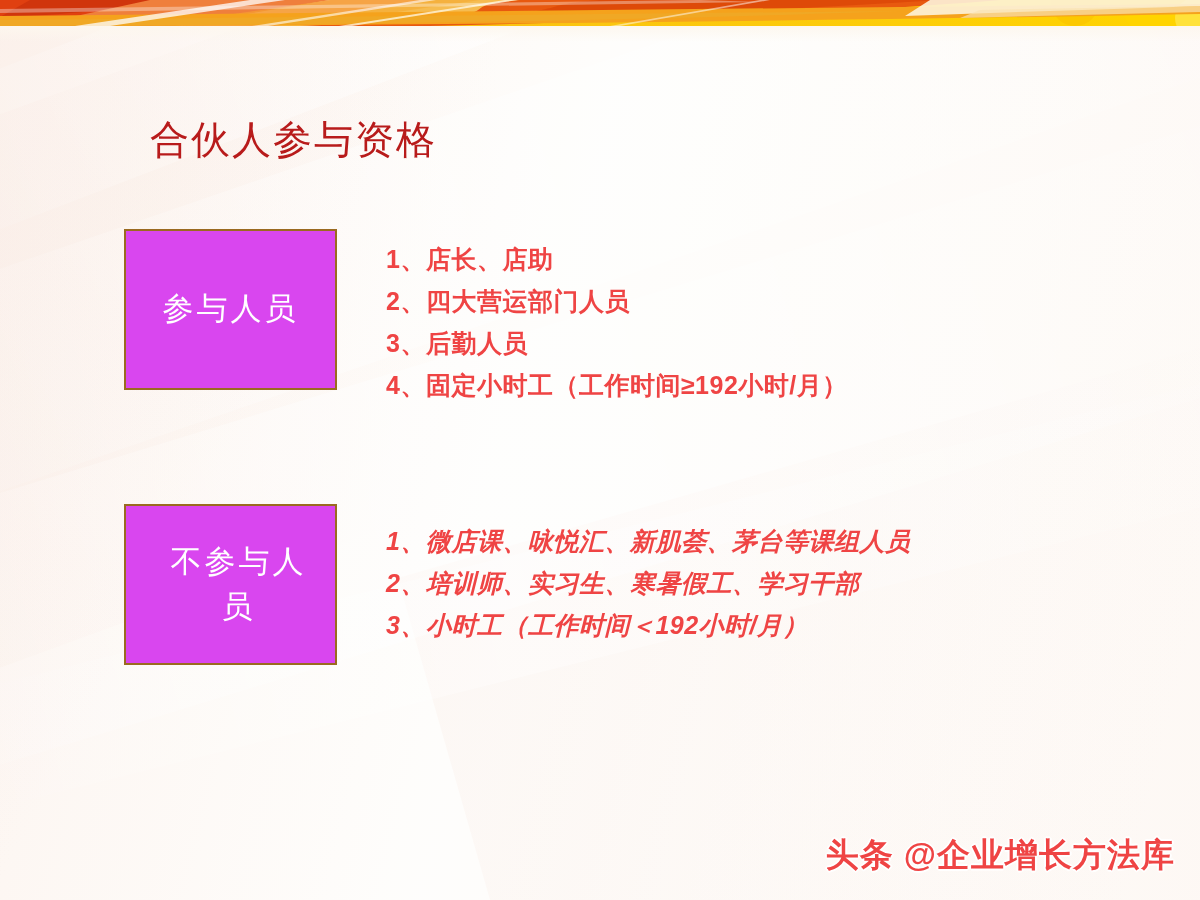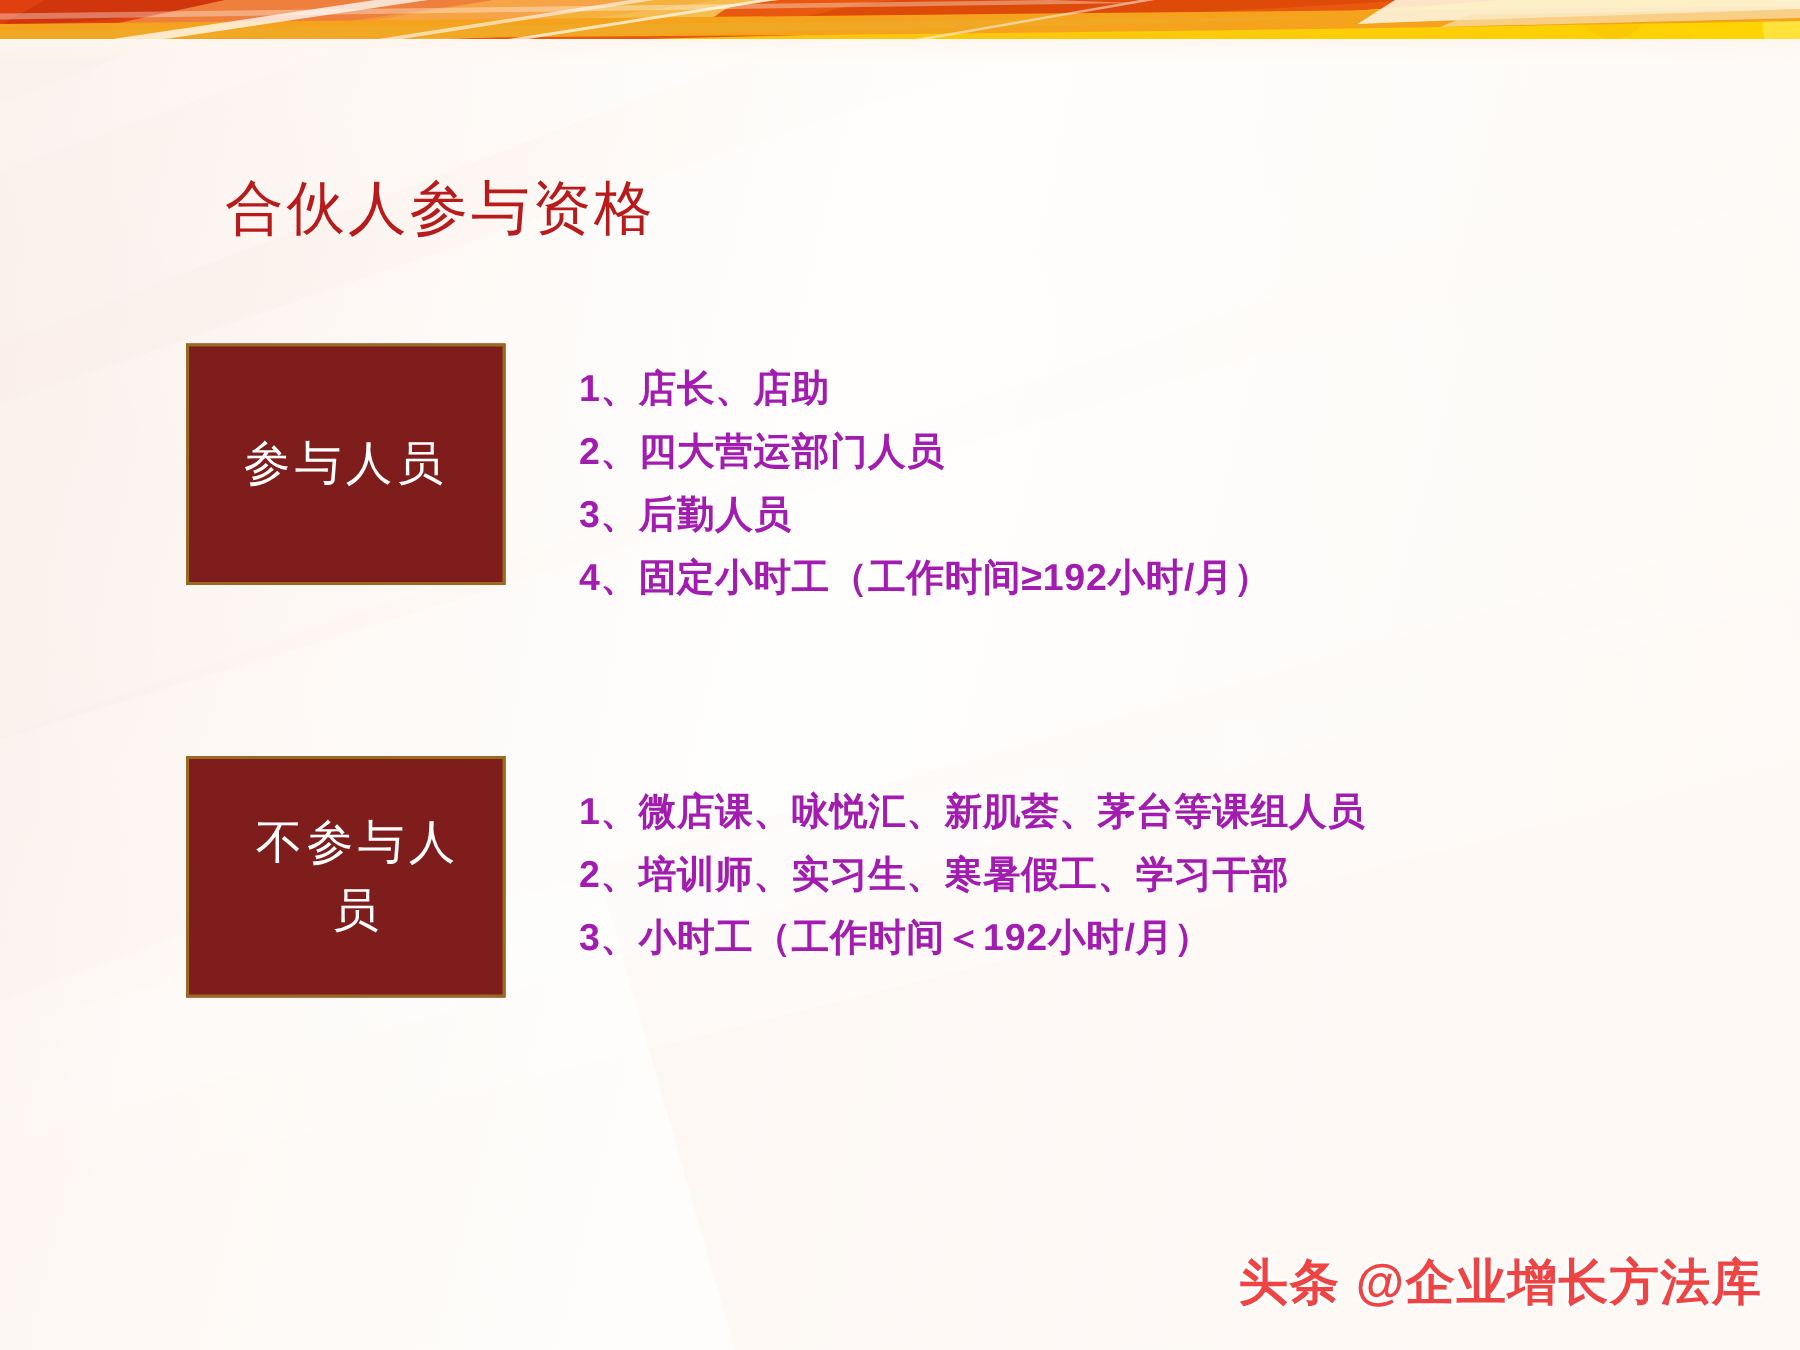--- a/index.html
+++ b/index.html
@@ -73,21 +73,21 @@
     color: #b81b1b;
     white-space: nowrap;
     line-height: 1.1;
   }
 
   
   .label-box {
     position: absolute;
     left: 124px;
     width: 213px;
-    background: #7f1d1d;
+    background: #d946ef;
     border: 2px solid #9a6a20;
     box-sizing: border-box;
     display: flex;
     align-items: center;
     justify-content: center;
     color: #ffffff;
     font-size: 31px;
     letter-spacing: 3px;
     text-align: center;
     line-height: 1.42;
@@ -96,23 +96,23 @@
   }
   .label-box-1 { top: 229px; height: 161px; }
   .label-box-2 { top: 504px; height: 161px; padding-left: 30px; }
 
   
   .list {
     position: absolute;
     left: 386px;
   }
   .list-1 { top: 238px; }
-  .list-2 { top: 520px; }
+  .list-2 { top: 520px; font-style: italic; }
   .list-item {
-    color: #a21caf;
+    color: #ef4444;
     font-size: 25px;
     font-weight: bold;
     line-height: 42px;
     white-space: nowrap;
     letter-spacing: 0.5px;
   }
 
   
   .watermark {
     position: absolute;

